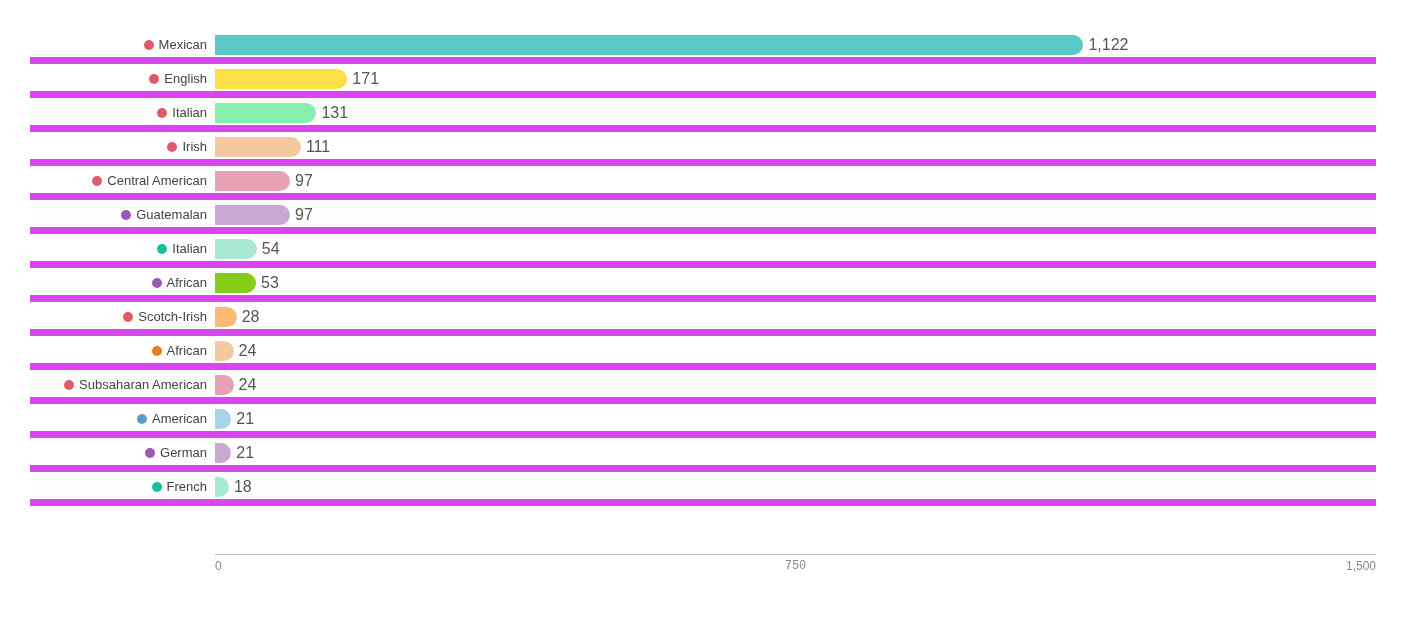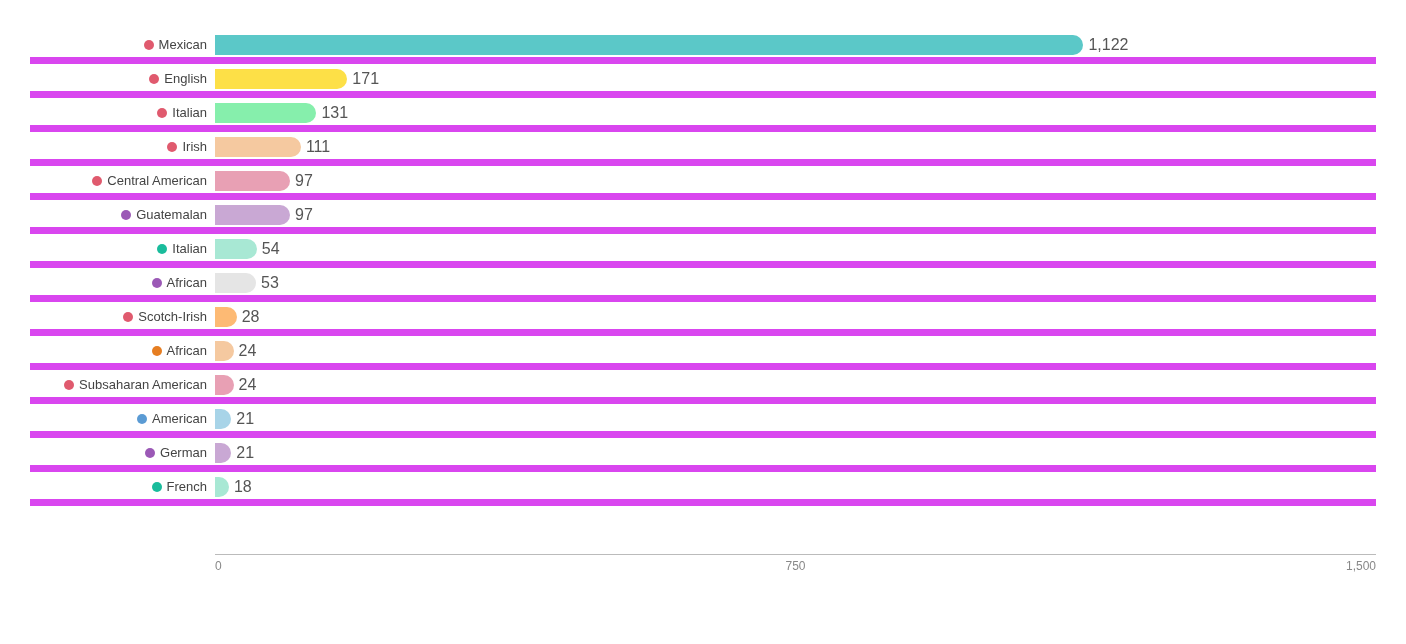--- a/index.html
+++ b/index.html
@@ -199,21 +199,21 @@
           </div>
         </div>
         <div class="bar-row">
           <div class="bar-label">
             <div class="label-inner">
               <span class="dot" style="background: rgb(155, 89, 182);"></span>
               <span>African</span>
             </div>
           </div>
           <div class="bar-track">
-            <div class="bar-fill" style="background: #e5e5e5; width: 3.53333%;">
+            <div class="bar-fill" style="background: #84cc16; width: 3.53333%;">
               <span class="bar-value">53</span>
             </div>
           </div>
         </div>
         <div class="bar-row">
           <div class="bar-label">
             <div class="label-inner">
               <span class="dot" style="background: rgb(224, 90, 110);"></span>
               <span>Scotch-Irish</span>
             </div>
@@ -286,17 +286,17 @@
           <div class="bar-track">
             <div class="bar-fill" style="background: rgb(168, 232, 212); width: 1.2%;">
               <span class="bar-value">18</span>
             </div>
           </div>
         </div>
       </div>
     <div style="margin-left:185px; border-top: 1px solid #bbb; margin-top: 2px;"></div>
     <div class="x-labels" id="x-labels" style="position: relative;">
     <span class="x-label" style="margin-right: auto;">0</span>
-        <span class="x-label" style="position: absolute; left: 50%; transform: translateX(-50%);">750</span>
+        <span class="x-label" style="position: absolute; left: 50%; transform: translateX(-50%); font-family: Liberation Mono, monospace;">750</span>
         <span class="x-label" style="margin-left: auto;">1,500</span>
       </div>
   </div>
 </div>
 
 </body></html>

